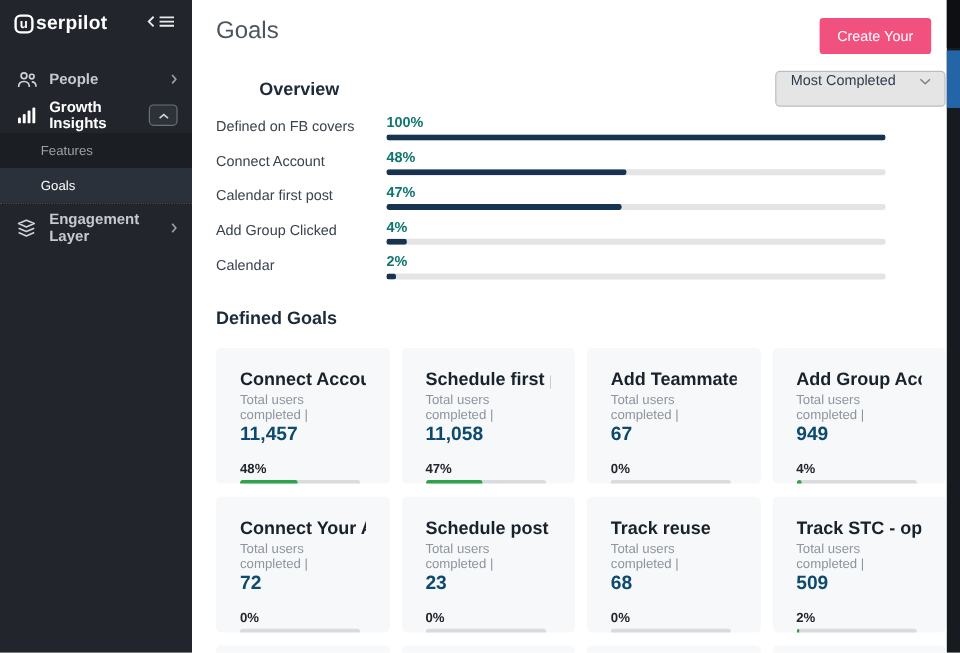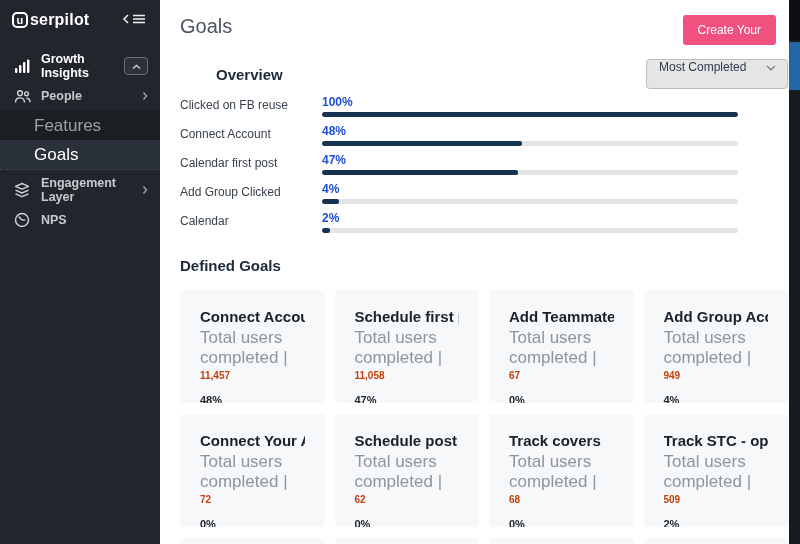--- a/index.html
+++ b/index.html
@@ -13,21 +13,21 @@
   .logo { display:flex; align-items:center; color:#fff; font-size:16px; font-weight:bold; letter-spacing:.2px; }
   .logo-u { width:16px; height:16px; border:2px solid #fff; border-radius:5px; display:flex; align-items:center; justify-content:center; font-size:11px; margin-right:2px; }
   .collapse { display:flex; align-items:center; gap:2px; color:#e8eaec; cursor:pointer; }
   .nav { margin-top:16px; }
   .nav-item { display:flex; align-items:center; height:30px; padding:0 12px 0 12px; font-size:12.5px; font-weight:bold; color:#c6cacf; cursor:pointer; }
   .nav-item .icon { width:20px; margin-right:9px; display:flex; justify-content:center; color:#cfd3d8; }
   .nav-item .label { flex:1; }
   .chev { color:#9aa1a8; display:flex; }
   .expand-btn { width:24px; height:18px; border:1px solid #6a7077; border-radius:4px; background:#2d3239; display:flex; align-items:center; justify-content:center; cursor:pointer; }
   .submenu { background:#1b1e23; border-bottom:1px dotted #4a5058; }
-  .submenu-item { height:29px; display:flex; align-items:center; padding-left:34px; font-size:17px; color:#9aa1a8; cursor:pointer; }
+  .submenu-item { height:29px; display:flex; align-items:center; padding-left:34px; font-size:11px; color:#9aa1a8; cursor:pointer; }
   .submenu-item.active { background:#2b313a; color:#fff; }
   .nav-item.engagement { margin-top:5px; }
 
   
   .main { flex:1; min-width:0; background:#fff; position:relative; }
   .scrollbar { position:absolute; right:0; top:0; width:11px; height:544px; background:#171a1f; z-index:5; }
   .scroll-cap { position:absolute; top:0; left:0; width:11px; height:40px; background:#0d0f13; }
   .scroll-thumb { position:absolute; top:42px; left:0; width:11px; height:48px; background:#2465a8; cursor:pointer; }
 
   .header { display:flex; justify-content:space-between; align-items:flex-start; padding:15px 24px 0 20px; height:59px; }
@@ -36,30 +36,30 @@
 
   .content { padding:0 12px 0 20px; }
   .section-head { display:flex; justify-content:space-between; align-items:center;margin-left:36px; }
   .section-title { font-size:15px; font-weight:bold; color:#1c2a39; }
   .dropdown { width:142px; height:30px; border:1px solid #b9bec4; border-radius:4px; background:#e5e5e5; display:flex; align-items:flex-start; justify-content:space-between; padding:0 11px 0 12px; font-size:12px; color:#2c3b4d; cursor:pointer; }
 
   .bars { margin-top:8px; margin-right:50px; }
   .bar-row { display:flex; align-items:flex-end; height:20px; margin-bottom:9px; }
   .bar-label { width:142px; font-size:12px; color:#39424d; padding-bottom:5px; }
   .bar-box { flex:1; }
-  .bar-pct { font-size:12px; font-weight:bold; color:#1d4ed8; margin-bottom:3px; }
+  .bar-pct { font-size:12px; font-weight:bold; color:#0f766e; margin-bottom:3px; }
   .bar-track { height:5px; background:#e3e4e6; border-radius:2px; overflow:hidden; }
   .bar-fill { height:5px; background:#16334f; border-radius:2px; }
 
   .defined { margin-top:24px; }
   .goals-grid { display:grid; grid-template-columns:repeat(4,1fr); gap:11px 10px; margin-top:15px; grid-auto-rows:113px; }
   .goal-card { background:#f7f8fa; border-radius:4px; padding:18px 20px 0 20px; overflow:hidden; cursor:pointer; }
   .goal-title { font-size:15px; font-weight:bold; color:#18222c; white-space:nowrap; overflow:hidden; }
-  .goal-sub { font-size:17px; color:#8d959d; margin-top:3px; }
-  .goal-users { font-size:10px; font-weight:bold; color:#c2410c; margin-top:2px; }
+  .goal-sub { font-size:11px; color:#8d959d; margin-top:3px; }
+  .goal-users { font-size:16px; font-weight:bold; color:#0c4a6e; margin-top:2px; }
   .goal-pct { font-size:11px; font-weight:bold; color:#20262c; margin-top:13px; }
   .goal-track { width:100px; height:4px; background:#d9dbdd; border-radius:2px; margin-top:3px; overflow:hidden; }
   .goal-fill { height:4px; background:#2fa24e; border-radius:2px; }
 </style>
 </head>
 <body>
 
 <div class="app">
 
   <aside class="sidebar">
@@ -78,56 +78,56 @@
           <svg width="14" height="12" viewBox="0 0 14 12">
               <line x1="1" y1="2.5" x2="13" y2="2.5" stroke="#e8eaec" stroke-width="1.6"></line>
               <line x1="1" y1="6" x2="13" y2="6" stroke="#e8eaec" stroke-width="1.6"></line>
               <line x1="1" y1="9.5" x2="13" y2="9.5" stroke="#e8eaec" stroke-width="1.6"></line>
             </svg>
         </span>
       </div>
     </div>
 
     <nav class="nav">
+      <div class="nav-item">
+        <span class="icon">
+          <svg width="17" height="15" viewBox="0 0 17 15" fill="none" stroke="currentColor" stroke-width="1.4">
+            <circle cx="6" cy="4.2" r="2.4"></circle>
+              <path d="M1.5 13.5 c0-3 2-4.6 4.5-4.6 s4.5 1.6 4.5 4.6"></path>
+            <circle cx="12.5" cy="4.8" r="1.9"></circle>
+              <path d="M12.5 9.2 c2.1 0 3.5 1.4 3.5 4.1"></path>
+          </svg>
+        </span>
+        <span class="label">People</span>
+        <span class="chev">
+          <svg width="6" height="10" viewBox="0 0 6 10">
+              <polyline points="1.5,1.5 4.5,5 1.5,8.5" fill="none" stroke="#9aa1a8" stroke-width="1.4"></polyline>
+            </svg>
+        </span>
+      </div>
+
       <div class="nav-item" style="color:#fff;">
         <span class="icon">
           <svg width="16" height="14" viewBox="0 0 16 14" fill="#fff">
             <rect x="1" y="9" width="2.4" height="5" rx="1"></rect>
               <rect x="5" y="6" width="2.4" height="8" rx="1"></rect>
               <rect x="9" y="3" width="2.4" height="11" rx="1"></rect>
               <rect x="13" y="0.5" width="2.4" height="13.5" rx="1"></rect>
           </svg>
         </span>
         <span class="label">Growth Insights</span>
         <span class="expand-btn">
           <span>
             <svg width="9" height="6" viewBox="0 0 9 6">
                 <polyline points="1,4.5 4.5,1.5 8,4.5" fill="none" stroke="#cfd3d8" stroke-width="1.4"></polyline>
               </svg>
           </span>
         </span>
       </div>
 
-      <div class="nav-item">
-        <span class="icon">
-          <svg width="17" height="15" viewBox="0 0 17 15" fill="none" stroke="currentColor" stroke-width="1.4">
-            <circle cx="6" cy="4.2" r="2.4"></circle>
-              <path d="M1.5 13.5 c0-3 2-4.6 4.5-4.6 s4.5 1.6 4.5 4.6"></path>
-            <circle cx="12.5" cy="4.8" r="1.9"></circle>
-              <path d="M12.5 9.2 c2.1 0 3.5 1.4 3.5 4.1"></path>
-          </svg>
-        </span>
-        <span class="label">People</span>
-        <span class="chev">
-          <svg width="6" height="10" viewBox="0 0 6 10">
-              <polyline points="1.5,1.5 4.5,5 1.5,8.5" fill="none" stroke="#9aa1a8" stroke-width="1.4"></polyline>
-            </svg>
-        </span>
-      </div>
-
       <div class="submenu">
         <div class="submenu-item">
           <span>Features</span>
         </div>
         <div class="submenu-item active">
           <span>Goals</span>
         </div>
       </div>
 
       <div class="nav-item engagement">
@@ -139,30 +139,20 @@
           </svg>
         </span>
         <span class="label">Engagement Layer</span>
         <span class="chev">
           <svg width="6" height="10" viewBox="0 0 6 10">
               <polyline points="1.5,1.5 4.5,5 1.5,8.5" fill="none" stroke="#9aa1a8" stroke-width="1.4"></polyline>
             </svg>
         </span>
       </div>
 
-      <div class="nav-item">
-        <span class="icon">
-          <svg width="16" height="16" viewBox="0 0 16 16" fill="none" stroke="currentColor" stroke-width="1.4">
-            <circle cx="8" cy="8" r="6.5"></circle>
-              <line x1="8" y1="8" x2="4.6" y2="4.6"></line>
-              <line x1="8" y1="8" x2="11.2" y2="8"></line>
-          </svg>
-        </span>
-        <span class="label">NPS</span>
-      </div>
     </nav>
   </aside>
 
   <main class="main">
 
     <div class="header">
       <h1 class="page-title">Goals</h1>
       <button class="create-btn">Create Your</button>
     </div>
 
@@ -176,21 +166,21 @@
             <span>
               <svg width="10" height="6" viewBox="0 0 10 6">
                   <polyline points="1,1 5,4.8 9,1" fill="none" stroke="#7a838d" stroke-width="1.3"></polyline>
                 </svg>
             </span>
           </div>
         </div>
 
         <div class="bars">
   <div class="bar-row">
-    <span class="bar-label">Clicked on FB reuse</span>
+    <span class="bar-label">Defined on FB covers</span>
     <div class="bar-box">
       <div class="bar-pct">100%</div>
       <div class="bar-track">
         <div class="bar-fill" style="width: 100%;"></div>
       </div>
     </div>
   </div>
 
   <div class="bar-row">
     <span class="bar-label">Connect Account</span>
@@ -283,29 +273,29 @@
     <div class="goal-users">72</div>
     <div class="goal-pct">0%</div>
     <div class="goal-track">
       <div class="goal-fill" style="width: 0%;"></div>
     </div>
   </div>
 
   <div class="goal-card">
     <div class="goal-title">Schedule post n…</div>
     <div class="goal-sub">Total users completed |</div>
-    <div class="goal-users">62</div>
+    <div class="goal-users">23</div>
     <div class="goal-pct">0%</div>
     <div class="goal-track">
       <div class="goal-fill" style="width: 0%;"></div>
     </div>
   </div>
 
   <div class="goal-card">
-    <div class="goal-title">Track covers</div>
+    <div class="goal-title">Track reuse</div>
     <div class="goal-sub">Total users completed |</div>
     <div class="goal-users">68</div>
     <div class="goal-pct">0%</div>
     <div class="goal-track">
       <div class="goal-fill" style="width: 0%;"></div>
     </div>
   </div>
 
   <div class="goal-card">
     <div class="goal-title">Track STC - open</div>

